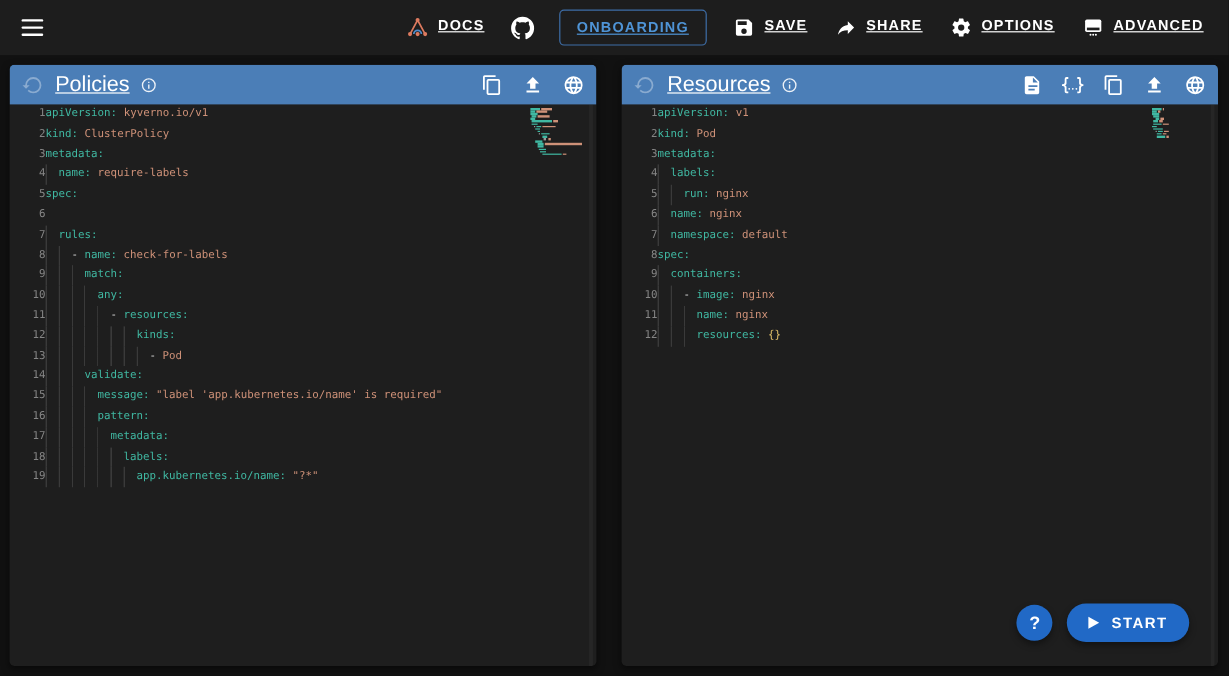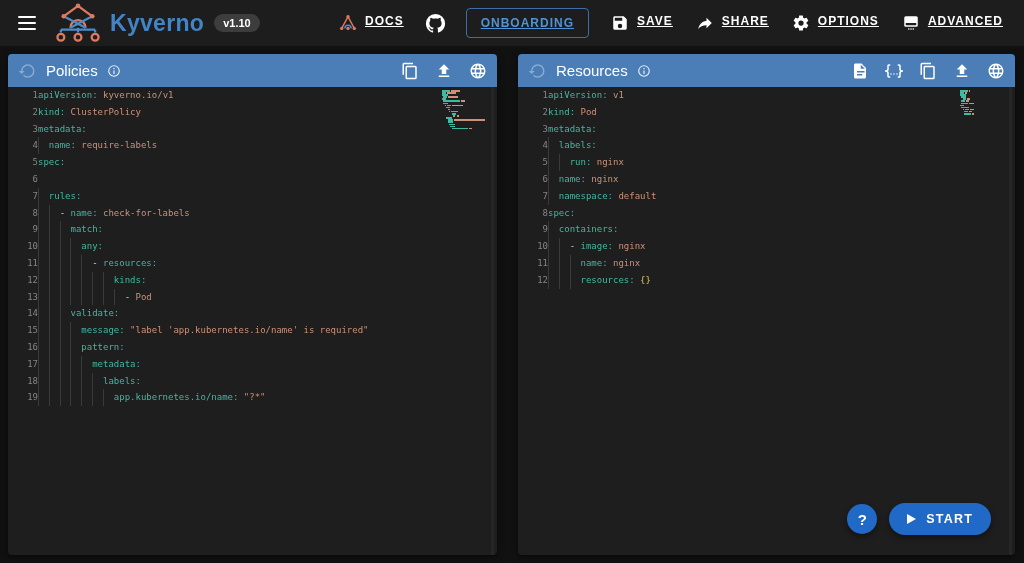--- a/index.html
+++ b/index.html
@@ -37,21 +37,21 @@
   
   main { position:absolute; top:54px; left:8px; right:9px; bottom:8px; display:flex; gap:21px; }
   .panel {
     background: var(--editor-bg,#1e1e1e); border-radius:4px; overflow:hidden;
     display:flex; flex-direction:column; position:relative;
     box-shadow:0 2px 6px rgba(0,0,0,.5);
   }
   .panel.left { flex:0 0 489px; }
   .panel.right { flex:1; }
   .phead { flex:none; height:33px; background:var(--header-blue,#4b7eb7); display:flex; align-items:center; padding:0 10px; }
-  .ptitle { color:#fff; font-size:15px; font-weight:400; margin-left:10px; }
+  .ptitle { color:#fff; font-size:18px; font-weight:400; margin-left:10px;text-decoration:underline; }
   .ph-btn { background:none; border:none; color:#fff; padding:0; display:flex; align-items:center; cursor:pointer; }
   .ph-btn svg { width:18px; height:18px; }
   .ph-btn.restore { opacity:.35; cursor:default; }
   .ph-btn.info { margin-left:9px; opacity:.9; }
   .ph-btn.info svg { width:14px; height:14px; }
   .ph-actions { margin-left:auto; display:flex; align-items:center; gap:16px; }
 
   
   .editor {
     position:relative; flex:1; overflow:hidden;
@@ -91,42 +91,20 @@
   }
   .play { width:0; height:0; border-left:9px solid #fff; border-top:5px solid transparent; border-bottom:5px solid transparent; }
 </style>
 </head>
 <body>
 
 <header class="appbar">
   <button class="menu-btn">
     <span class="hamburger"><i></i><i></i><i></i></span>
   </button>
-  <div class="brand">
-    <svg width="48" height="40" viewBox="0 0 48 42">
-      <g fill="none" stroke="#dd7a5f" stroke-width="2.4">
-        <path d="M9 14 L24 3 L39 14"></path>
-        <path d="M16 26 A8 8 0 0 1 32 26"></path>
-        <circle cx="6" cy="36" r="3.6"></circle>
-          <circle cx="24" cy="36" r="3.6"></circle>
-          <circle cx="42" cy="36" r="3.6"></circle>
-      </g>
-      <g fill="none" stroke="#4e8ac8" stroke-width="2.4">
-        <path d="M9 14 L32 26 M39 14 L16 26"></path>
-        <path d="M6 28 H42 M6 28 V31 M24 26 V31 M42 28 V31"></path>
-      </g>
-      <g fill="#dd7a5f">
-        <circle cx="9" cy="14" r="2.4"></circle>
-          <circle cx="39" cy="14" r="2.4"></circle>
-          <circle cx="24" cy="3" r="2.4"></circle>
-      </g>
-    </svg>
-    <span class="brand-name">Kyverno</span>
-    <span class="badge">v1.10</span>
-  </div>
 
   <nav class="nav">
     <button class="nav-btn">
       <svg viewBox="0 0 20 20">
         <g fill="none" stroke="#dd7a5f" stroke-width="1.6">
           <path d="M3 16 L10 3 L17 16"></path>
           <path d="M6.5 16 A3.5 3.5 0 0 1 13.5 16" stroke="#4e8ac8"></path>
         </g>
         <g fill="#dd7a5f">
             <circle cx="3" cy="16" r="1.9"></circle>

